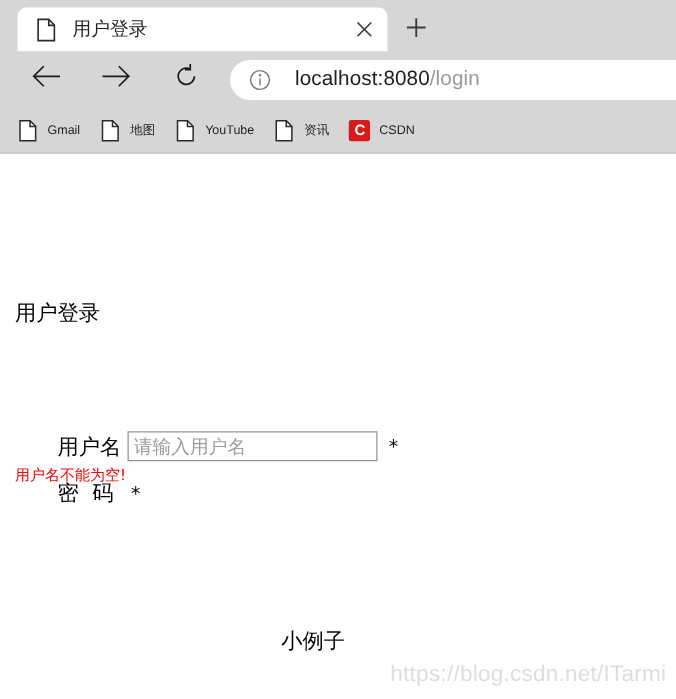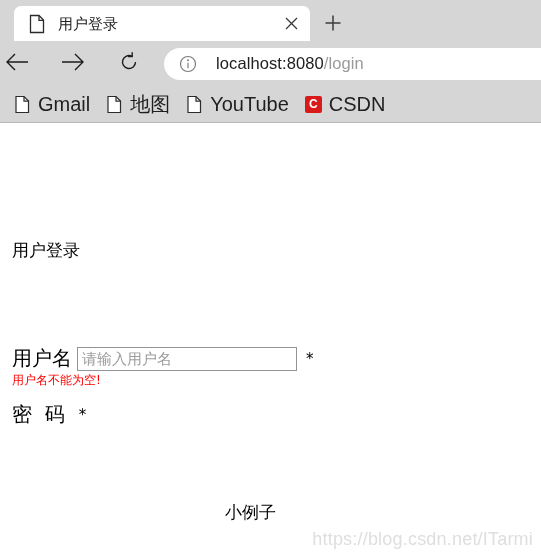--- a/index.html
+++ b/index.html
@@ -72,20 +72,21 @@
     align-items: center;
     justify-content: center;
     color: #444;
   }
 
   
   .toolbar {
     height: 45px;
     display: flex;
     align-items: center;
+    padding-left: 20px;
     background: #d6d6d6;
   }
   .nav-btn {
     width: 34px;
     height: 34px;
     display: flex;
     align-items: center;
     justify-content: center;
     margin-right: 22px;
     color: #1d1d1d;
@@ -134,21 +135,21 @@
     white-space: nowrap;
   }
   .bm-icon {
     width: 17px;
     height: 19px;
     flex: 0 0 auto;
     margin-right: 7px;
     display: block;
   }
   .bm-label {
-    font-size: 20px;
+    font-size: 10px;
     color: #1f1f1f;
   }
   .bm-icon-square {
     width: 17px;
     height: 17px;
     flex: 0 0 auto;
     margin-right: 7px;
     border-radius: 2px;
     display: flex;
     align-items: center;
@@ -198,30 +199,31 @@
     color: #000;
     letter-spacing: 0.5px;
   }
 
   .form-row {
     position: absolute;
     display: flex;
     align-items: center;
   }
   .row-username { left: 12px; top: 222px; }
-  .row-password { left: 12px; top: 278px; }
+  .row-password { left: 12px; top: 260px; }
 
   .field-label {
-    font-size: 20px;
+    font-size: 17px;
     color: #000;
     margin-right: 5px;
     white-space: pre;
+    margin-left: 34px;
   }
   .text-input {
-    width: 220px;
+    width: 200px;
     height: 24px;
     box-sizing: border-box;
     border: 1px solid #949494;
     background: #ffffff;
     font-size: 15px;
     padding: 1px 4px;
     color: #000;
     font-family: "DejaVu Sans", "Liberation Sans", sans-serif;
     outline: none;
   }
@@ -369,20 +371,29 @@
       <span class="bm-icon">
         <svg width="17" height="19" viewBox="0 0 17 19">
           <path d="M2 1.5 h8 l4.5 4.5 v11.5 h-12.5 z" fill="#fff" stroke="#2b2b2b" stroke-width="1.2"></path>
           <path d="M10 1.5 v4.6 h4.5" fill="none" stroke="#2b2b2b" stroke-width="1.2"></path>
         </svg>
       </span>
       <span class="bm-label">YouTube</span>
     </div>
 
 
+    <div class="bookmark">
+      <span class="bm-icon">
+        <svg width="17" height="19" viewBox="0 0 17 19">
+          <path d="M2 1.5 h8 l4.5 4.5 v11.5 h-12.5 z" fill="#fff" stroke="#2b2b2b" stroke-width="1.2"></path>
+          <path d="M10 1.5 v4.6 h4.5" fill="none" stroke="#2b2b2b" stroke-width="1.2"></path>
+        </svg>
+      </span>
+      <span class="bm-label">资讯</span>
+    </div>
 
     <div class="bookmark">
       <span class="bm-icon-square" style="background:#d81a1a;">
         <span>C</span>
       </span>
       <span class="bm-label">CSDN</span>
     </div>
 
   </div>
 </div>

